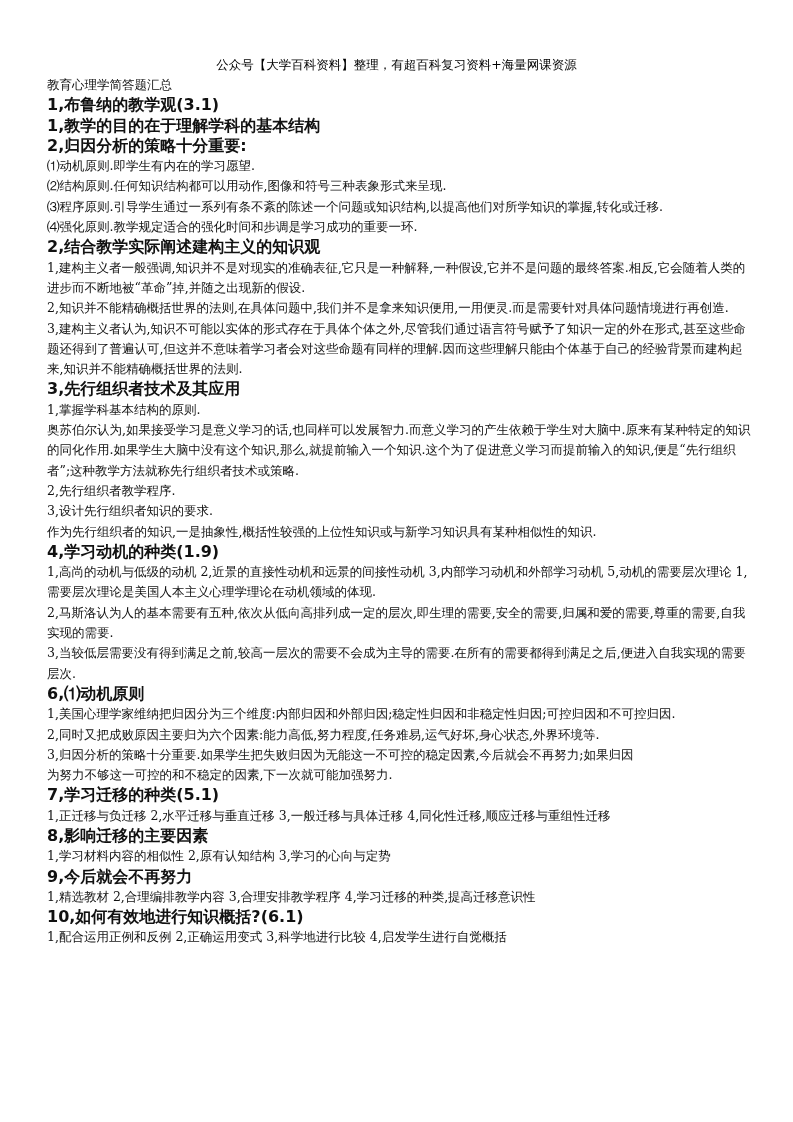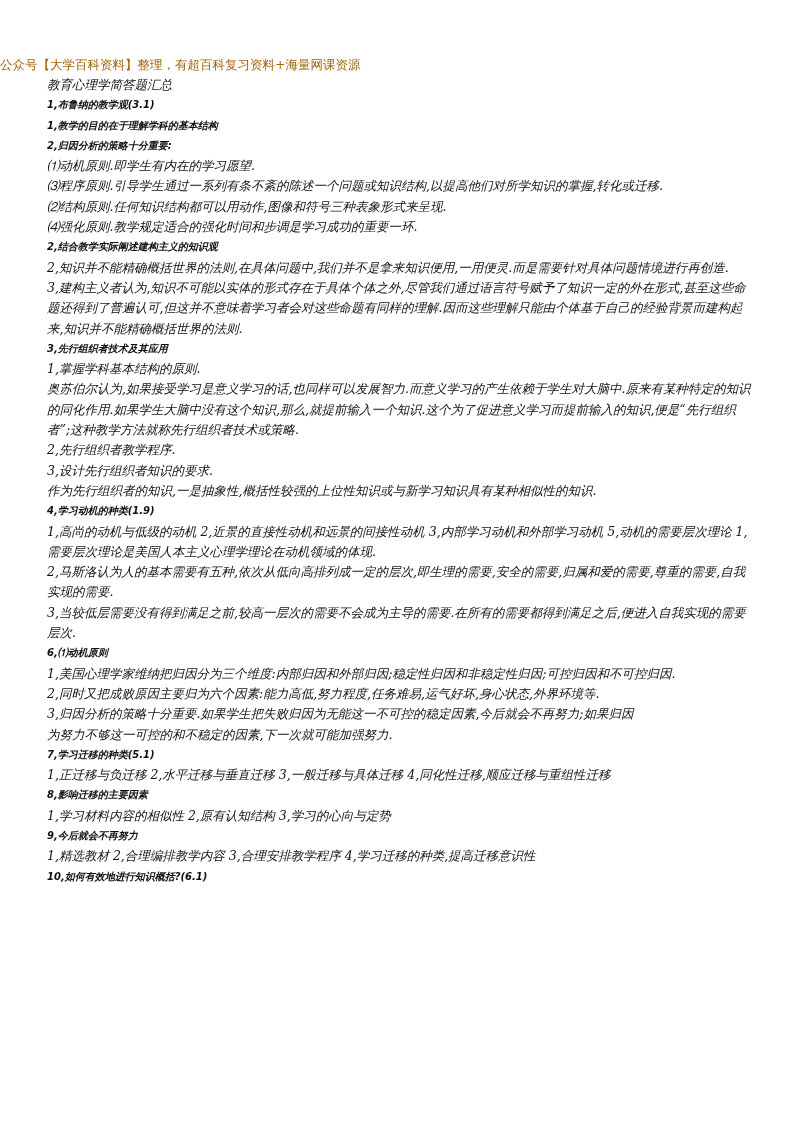--- a/index.html
+++ b/index.html
@@ -20,69 +20,70 @@
       left: 0;
       top: 0;
       width: 793px;
       height: 1122px;
     }
     .watermark {
       position: absolute;
       top: 56px;
       left: 0;
       width: 793px;
+      text-align: center;
       font-size: 12.5px;
       line-height: 18px;
-      color: #a16207;
+      color: #000000;
       white-space: nowrap;
     }
     .content {
       position: absolute;
       top: 75px;
       left: 47px;
       width: 706px;
-      font-style: italic;
     }
     .line {
       font-size: 12.5px;
       line-height: 20.3px;
       margin: 0;
       padding: 0;
       word-break: break-all;
     }
     .title {
       font-weight: normal;
     }
     .heading {
       font-weight: bold;
       font-family: "DejaVu Sans", "Liberation Sans", sans-serif;
-      font-size: 10px;
+      font-size: 16px;
     }
     .para {
       font-weight: normal;
     }
   </style>
 </head>
 <body>
 
 <div class="page">
   <div class="watermark">公众号【大学百科资料】整理，有超百科复习资料+海量网课资源</div>
 
   <div class="content">
     <p class="line title">教育心理学简答题汇总</p>
 
     <p class="line heading">1,布鲁纳的教学观(3.1)</p>
     <p class="line heading">1,教学的目的在于理解学科的基本结构</p>
     <p class="line heading">2,归因分析的策略十分重要:</p>
     <p class="line para">⑴动机原则.即学生有内在的学习愿望.</p>
+    <p class="line para">⑵结构原则.任何知识结构都可以用动作,图像和符号三种表象形式来呈现.</p>
     <p class="line para">⑶程序原则.引导学生通过一系列有条不紊的陈述一个问题或知识结构,以提高他们对所学知识的掌握,转化或迁移.</p>
-    <p class="line para">⑵结构原则.任何知识结构都可以用动作,图像和符号三种表象形式来呈现.</p>
     <p class="line para">⑷强化原则.教学规定适合的强化时间和步调是学习成功的重要一环.</p>
 
     <p class="line heading">2,结合教学实际阐述建构主义的知识观</p>
+    <p class="line para">1,建构主义者一般强调,知识并不是对现实的准确表征,它只是一种解释,一种假设,它并不是问题的最终答案.相反,它会随着人类的进步而不断地被“革命”掉,并随之出现新的假设.</p>
     <p class="line para">2,知识并不能精确概括世界的法则,在具体问题中,我们并不是拿来知识便用,一用便灵.而是需要针对具体问题情境进行再创造.</p>
     <p class="line para">3,建构主义者认为,知识不可能以实体的形式存在于具体个体之外,尽管我们通过语言符号赋予了知识一定的外在形式,甚至这些命题还得到了普遍认可,但这并不意味着学习者会对这些命题有同样的理解.因而这些理解只能由个体基于自己的经验背景而建构起来,知识并不能精确概括世界的法则.</p>
 
     <p class="line heading">3,先行组织者技术及其应用</p>
     <p class="line para">1,掌握学科基本结构的原则.</p>
     <p class="line para">奥苏伯尔认为,如果接受学习是意义学习的话,也同样可以发展智力.而意义学习的产生依赖于学生对大脑中.原来有某种特定的知识的同化作用.如果学生大脑中没有这个知识,那么,就提前输入一个知识.这个为了促进意义学习而提前输入的知识,便是“先行组织者”;这种教学方法就称先行组织者技术或策略.</p>
     <p class="line para">2,先行组织者教学程序.</p>
     <p class="line para">3,设计先行组织者知识的要求.</p>
     <p class="line para">作为先行组织者的知识,一是抽象性,概括性较强的上位性知识或与新学习知识具有某种相似性的知识.</p>
 
@@ -100,14 +101,15 @@
     <p class="line heading">7,学习迁移的种类(5.1)</p>
     <p class="line para">1,正迁移与负迁移 2,水平迁移与垂直迁移 3,一般迁移与具体迁移 4,同化性迁移,顺应迁移与重组性迁移</p>
 
     <p class="line heading">8,影响迁移的主要因素</p>
     <p class="line para">1,学习材料内容的相似性 2,原有认知结构 3,学习的心向与定势</p>
 
     <p class="line heading">9,今后就会不再努力</p>
     <p class="line para">1,精选教材 2,合理编排教学内容 3,合理安排教学程序 4,学习迁移的种类,提高迁移意识性</p>
 
     <p class="line heading">10,如何有效地进行知识概括?(6.1)</p>
+    <p class="line para">1,配合运用正例和反例 2,正确运用变式 3,科学地进行比较 4,启发学生进行自觉概括</p>
   </div>
 </div>
 
 </body></html>

